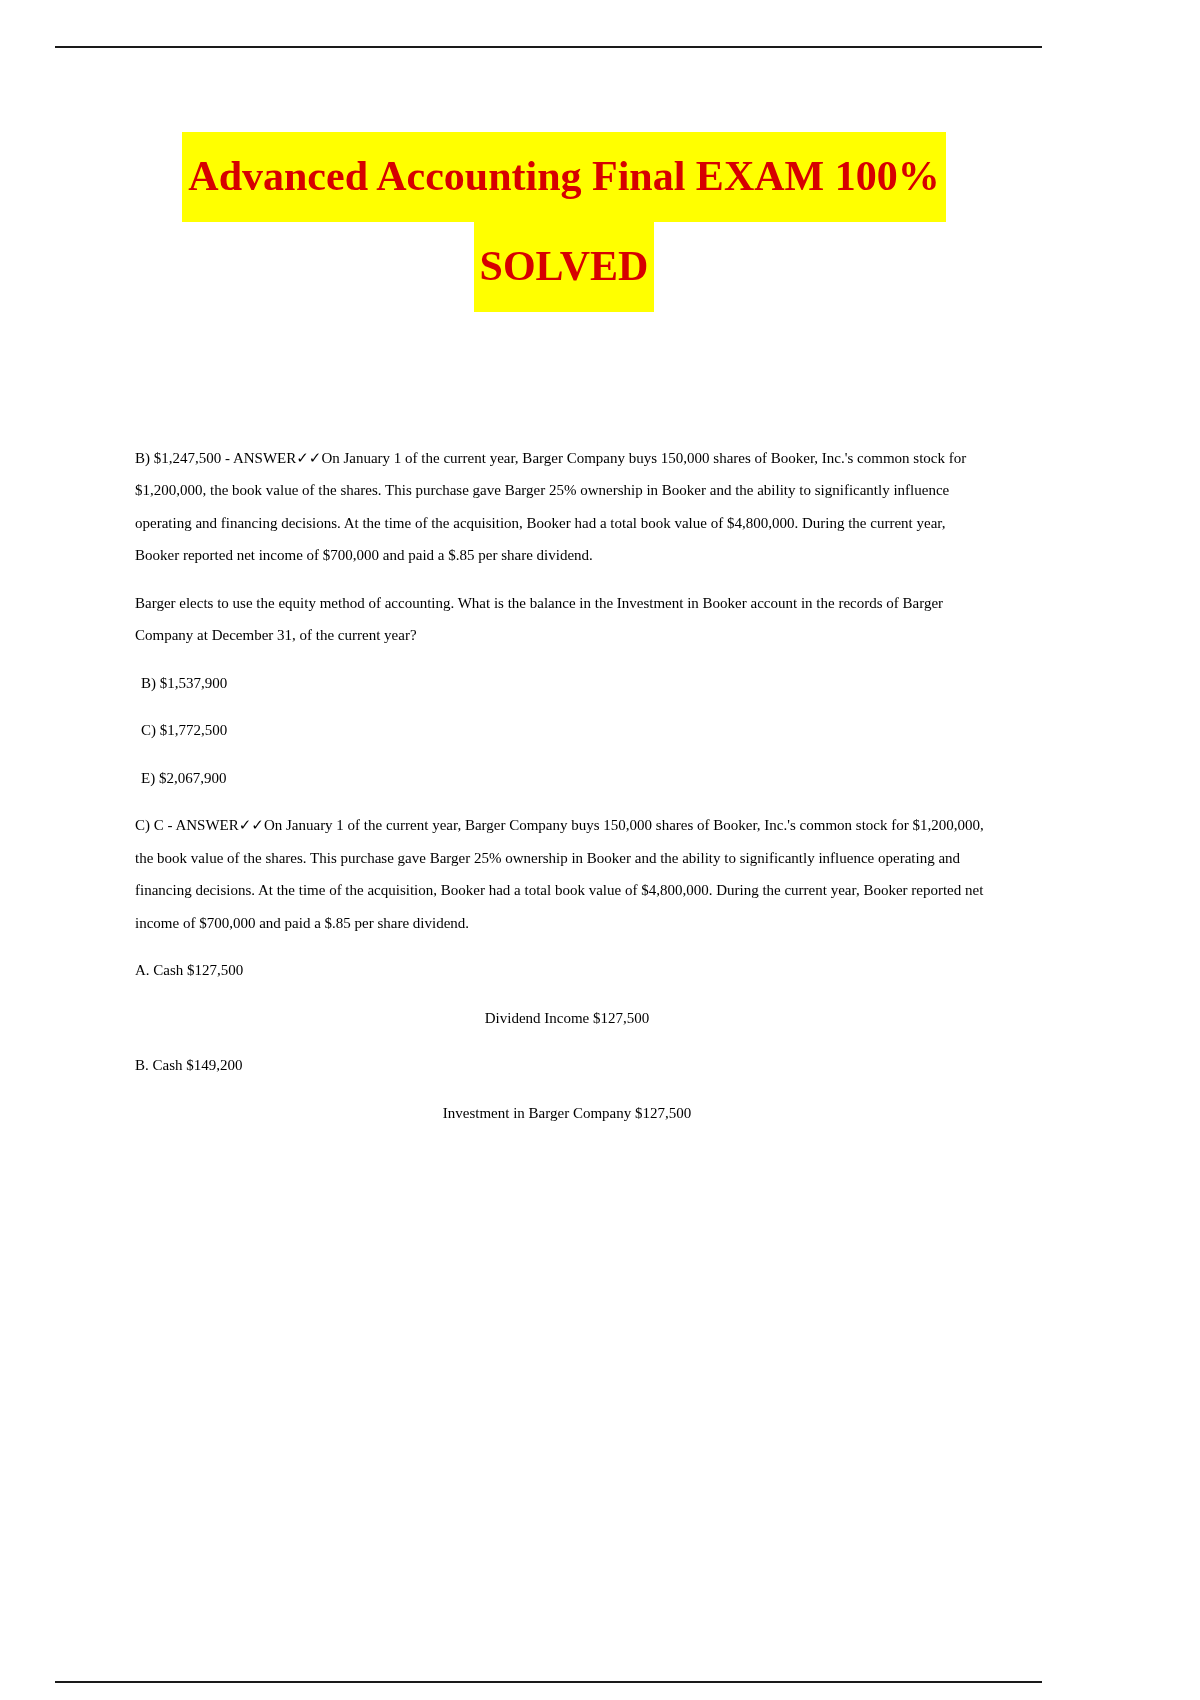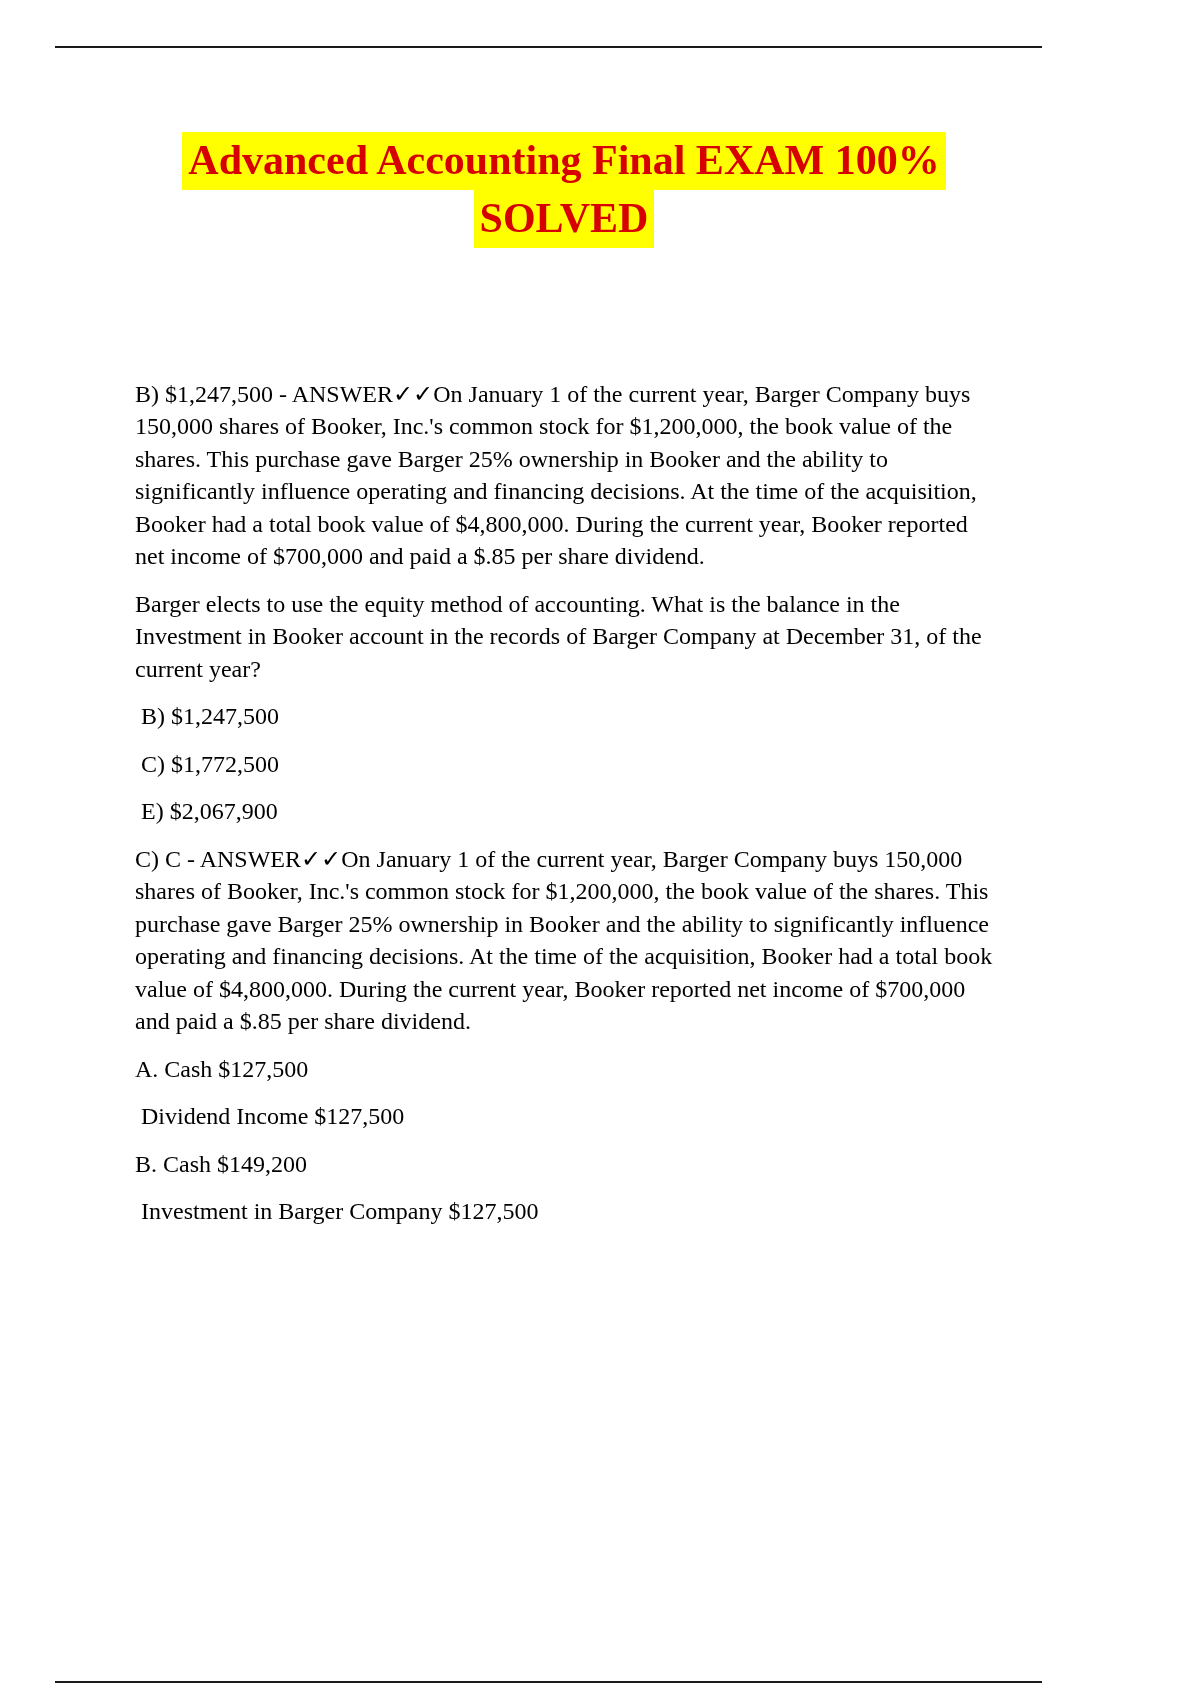--- a/index.html
+++ b/index.html
@@ -36,39 +36,40 @@
   h1.doc-title {
     margin: 132px 0 0 0;
     text-align: center;
     font-size: 42px;
     line-height: 1.28;
     font-weight: bold;
     color: #d60000;
   }
   h1.doc-title .hl {
     background: #ffff00;
-    padding: 2px 6px;
+    padding: 18px 6px;
     display: inline-block;
   }
 
   .body-text {
-    font-size: 24px;
+    font-size: 15px;
     line-height: 32.5px;
   }
   p.para {
     margin: 0 0 15px 0;
   }
   p.first-para {
     margin-top: 130px;
   }
   p.option {
     margin: 0 0 15px 6px;
   }
   p.journal-indent {
     margin: 0 0 15px 6px;
+    text-align: center;
   }
 </style>
 </head>
 <body>
 
 <div class="page">
 
   <div class="rule rule-top"></div>
 
   <div class="content">
@@ -77,21 +78,21 @@
       <span class="hl">Advanced Accounting Final EXAM 100%</span><br>
       <span class="hl">SOLVED</span>
     </h1>
 
     <div class="body-text">
 
       <p class="para first-para">B) $1,247,500 - ANSWER✓✓On January 1 of the current year, Barger Company buys 150,000 shares of Booker, Inc.'s common stock for $1,200,000, the book value of the shares. This purchase gave Barger 25% ownership in Booker and the ability to significantly influence operating and financing decisions. At the time of the acquisition, Booker had a total book value of $4,800,000. During the current year, Booker reported net income of $700,000 and paid a $.85 per share dividend.</p>
 
       <p class="para">Barger elects to use the equity method of accounting. What is the balance in the Investment in Booker account in the records of Barger Company at December 31, of the current year?</p>
 
-      <p class="option">B) $1,247,500</p>
+      <p class="option">B) $1,537,900</p>
       <p class="option">C) $1,772,500</p>
       <p class="option">E) $2,067,900</p>
 
       <p class="para">C) C - ANSWER✓✓On January 1 of the current year, Barger Company buys 150,000 shares of Booker, Inc.'s common stock for $1,200,000, the book value of the shares. This purchase gave Barger 25% ownership in Booker and the ability to significantly influence operating and financing decisions. At the time of the acquisition, Booker had a total book value of $4,800,000. During the current year, Booker reported net income of $700,000 and paid a $.85 per share dividend.</p>
 
       <p class="para">A. Cash $127,500</p>
       <p class="journal-indent">Dividend Income $127,500</p>
       <p class="para">B. Cash $149,200</p>
       <p class="journal-indent">Investment in Barger Company $127,500</p>
 

